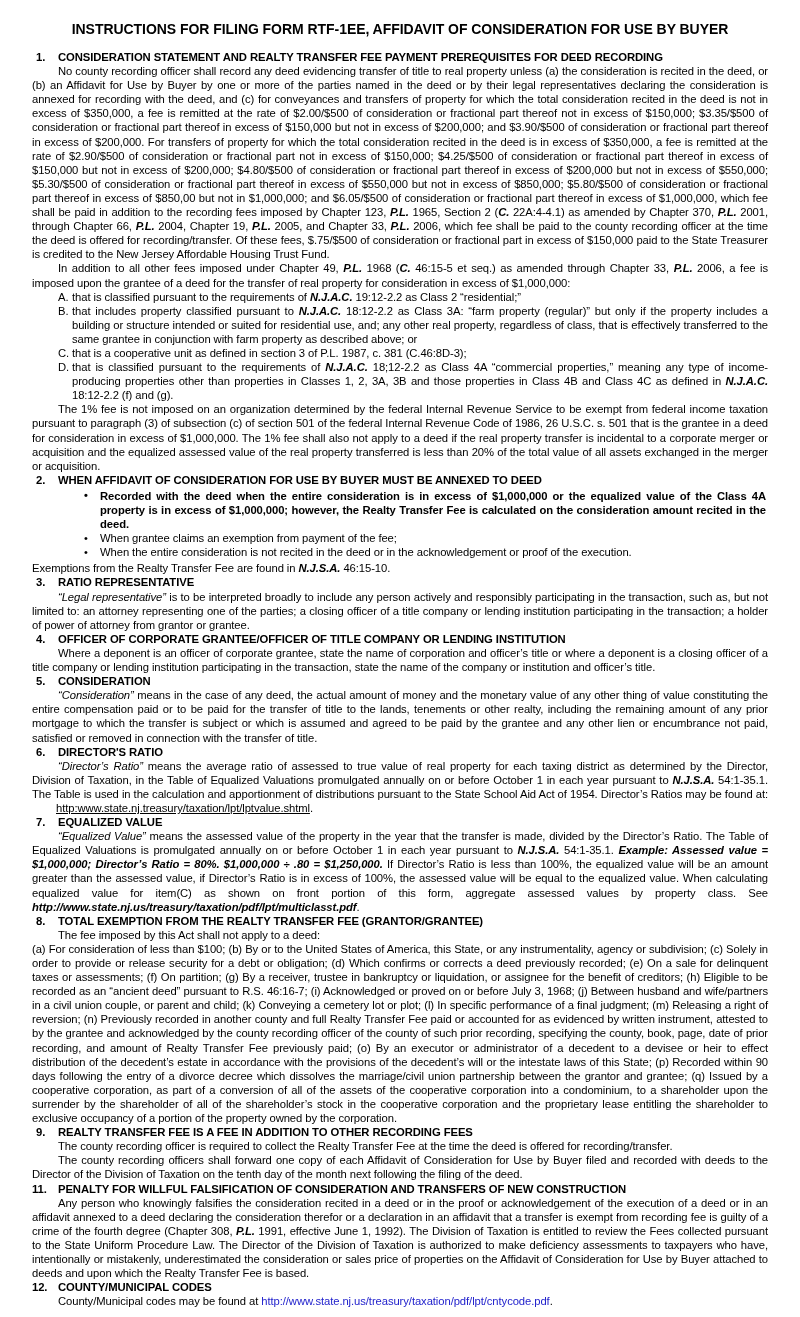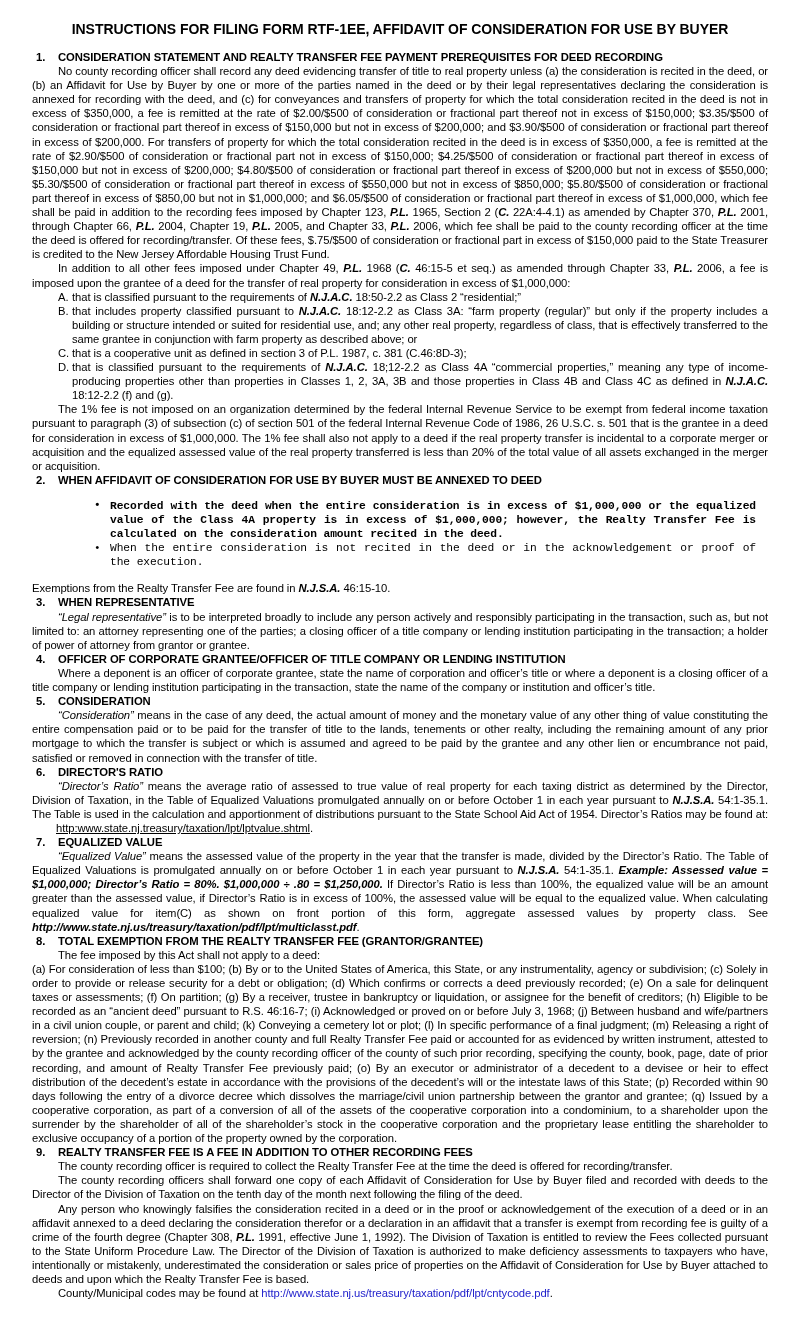--- a/index.html
+++ b/index.html
@@ -76,24 +76,23 @@
     padding-left: 40px;
     text-indent: -0px;
     position: relative;
   }
   .lettered .ltr {
     position: absolute;
     left: 26px;
     font-weight: normal;
   }
   .bullets {
-    margin: 12px;
+    margin: 2px;
     padding: 0;
     list-style: none;
-    font-family: Liberation Mono, monospace;
   }
   .bullets li {
     position: relative;
     padding-left: 66px;
     font-size: 11.25px;
     line-height: 14.1px;
     text-align: justify;
     letter-spacing: -0.08px;
   }
   .bullets li::before {
@@ -122,44 +121,45 @@
   <div class="doc-title">INSTRUCTIONS FOR FILING FORM RTF-1EE, AFFIDAVIT OF CONSIDERATION FOR USE BY BUYER</div>
 
   <div class="section">
     <div class="sec-head">
       <span class="sec-num">1.</span>
       <span class="sec-title">CONSIDERATION STATEMENT AND REALTY TRANSFER FEE PAYMENT PREREQUISITES FOR DEED RECORDING</span>
     </div>
     <p class="body indent"><span>No county recording officer shall record any deed evidencing transfer of title to real property unless (a) the consideration is recited in the deed, or (b) an Affidavit for Use by Buyer by one or more of the parties named in the deed or by their legal representatives declaring the consideration is annexed for recording with the deed, and (c) for conveyances and transfers of property for which the total consideration recited in the deed is not in excess of $350,000, a fee is remitted at the rate of $2.00/$500 of consideration or fractional part thereof not in excess of $150,000; $3.35/$500 of consideration or fractional part thereof in excess of $150,000 but not in excess of $200,000; and $3.90/$500 of consideration or fractional part thereof in excess of $200,000. For transfers of property for which the total consideration recited in the deed is in excess of $350,000, a fee is remitted at the rate of $2.90/$500 of consideration or fractional part not in excess of $150,000; $4.25/$500 of consideration or fractional part thereof in excess of $150,000 but not in excess of $200,000; $4.80/$500 of consideration or fractional part thereof in excess of $200,000 but not in excess of $550,000; $5.30/$500 of consideration or fractional part thereof in excess of $550,000 but not in excess of $850,000; $5.80/$500 of consideration or fractional part thereof in excess of $850,00 but not in $1,000,000; and $6.05/$500 of consideration or fractional part thereof in excess of $1,000,000, which fee shall be paid in addition to the recording fees imposed by Chapter 123, </span><b>P.L.</b><span> 1965, Section 2 (</span><b>C.</b><span> 22A:4-4.1) as amended by Chapter 370, </span><b>P.L.</b><span> 2001, through Chapter 66, </span><b>P.L.</b><span> 2004, Chapter 19, </span><b>P.L.</b><span> 2005, and Chapter 33, </span><b>P.L.</b><span> 2006, which fee shall be paid to the county recording officer at the time the deed is offered for recording/transfer. Of these fees, $.75/$500 of consideration or fractional part in excess of $150,000 paid to the State Treasurer is credited to the New Jersey Affordable Housing Trust Fund.</span></p>
     <p class="body indent"><span>In addition to all other fees imposed under Chapter 49, </span><b>P.L.</b><span> 1968 (</span><b>C.</b><span> 46:15-5 et seq.) as amended through Chapter 33, </span><b>P.L.</b><span> 2006, a fee is imposed upon the grantee of a deed for the transfer of real property for consideration in excess of $1,000,000:</span></p>
 
-    <p class="lettered"><span class="ltr">A.</span><span>that is classified pursuant to the requirements of </span><b>N.J.A.C.</b><span> 18:50-2.2 as Class 2 “residential;”</span></p>
+    <p class="lettered"><span class="ltr">A.</span><span>that is classified pursuant to the requirements of </span><b>N.J.A.C.</b><span> 19:12-2.2 as Class 2 “residential;”</span></p>
     <p class="lettered"><span class="ltr">B.</span><span>that includes property classified pursuant to </span><b>N.J.A.C.</b><span> 18:12-2.2 as Class 3A: “farm property (regular)” but only if the property includes a building or structure intended or suited for residential use, and; any other real property, regardless of class, that is effectively transferred to the same grantee in conjunction with farm property as described above; or</span></p>
     <p class="lettered"><span class="ltr">C.</span><span>that is a cooperative unit as defined in section 3 of P.L. 1987, c. 381 (C.46:8D-3);</span></p>
     <p class="lettered"><span class="ltr">D.</span><span>that is classified pursuant to the requirements of </span><b>N.J.A.C.</b><span> 18;12-2.2 as Class 4A “commercial properties,” meaning any type of income-producing properties other than properties in Classes 1, 2, 3A, 3B and those properties in Class 4B and Class 4C as defined in </span><b>N.J.A.C.</b><span> 18:12-2.2 (f) and (g).</span></p>
 
     <p class="body indent">The 1% fee is not imposed on an organization determined by the federal Internal Revenue Service to be exempt from federal income taxation pursuant to paragraph (3) of subsection (c) of section 501 of the federal Internal Revenue Code of 1986, 26 U.S.C. s. 501 that is the grantee in a deed for consideration in excess of $1,000,000. The 1% fee shall also not apply to a deed if the real property transfer is incidental to a corporate merger or acquisition and the equalized assessed value of the real property transferred is less than 20% of the total value of all assets exchanged in the merger or acquisition.</p>
   </div>
 
   <div class="section">
     <div class="sec-head">
       <span class="sec-num">2.</span>
       <span class="sec-title">WHEN AFFIDAVIT OF CONSIDERATION FOR USE BY BUYER MUST BE ANNEXED TO DEED</span>
     </div>
     <ul class="bullets">
       <li class="bold">Recorded with the deed when the entire consideration is in excess of $1,000,000 or the equalized value of the Class 4A property is in excess of $1,000,000; however, the Realty Transfer Fee is calculated on the consideration amount recited in the deed.</li>
+      <li>When grantee claims an exemption from payment of the fee;</li>
       <li>When the entire consideration is not recited in the deed or in the acknowledgement or proof of the execution.</li>
     </ul>
     <p class="body noindent"><span>Exemptions from the Realty Transfer Fee are found in </span><b>N.J.S.A.</b><span> 46:15-10.</span></p>
   </div>
 
   <div class="section">
     <div class="sec-head">
       <span class="sec-num">3.</span>
-      <span class="sec-title">WHEN REPRESENTATIVE</span>
+      <span class="sec-title">RATIO REPRESENTATIVE</span>
     </div>
     <p class="body indent"><i>“Legal representative”</i><span> is to be interpreted broadly to include any person actively and responsibly participating in the transaction, such as, but not limited to: an attorney representing one of the parties; a closing officer of a title company or lending institution participating in the transaction; a holder of power of attorney from grantor or grantee.</span></p>
   </div>
 
   <div class="section">
     <div class="sec-head">
       <span class="sec-num">4.</span>
       <span class="sec-title">OFFICER OF CORPORATE GRANTEE/OFFICER OF TITLE COMPANY OR LENDING INSTITUTION</span>
     </div>
     <p class="body indent">Where a deponent is an officer of corporate grantee, state the name of corporation and officer’s title or where a deponent is a closing officer of a title company or lending institution participating in the transaction, state the name of the company or institution and officer’s title.</p>
@@ -204,20 +204,28 @@
       <span class="sec-title">REALTY TRANSFER FEE IS A FEE IN ADDITION TO OTHER RECORDING FEES</span>
     </div>
     <p class="body indent">The county recording officer is required to collect the Realty Transfer Fee at the time the deed is offered for recording/transfer.</p>
   </div>
 
   <div class="section">
     <p class="body indent">The county recording officers shall forward one copy of each Affidavit of Consideration for Use by Buyer filed and recorded with deeds to the Director of the Division of Taxation on the tenth day of the month next following the filing of the deed.</p>
   </div>
 
   <div class="section">
+    <div class="sec-head">
+      <span class="sec-num wide">11.</span>
+      <span class="sec-title">PENALTY FOR WILLFUL FALSIFICATION OF CONSIDERATION AND TRANSFERS OF NEW CONSTRUCTION</span>
+    </div>
     <p class="body indent"><span>Any person who knowingly falsifies the consideration recited in a deed or in the proof or acknowledgement of the execution of a deed or in an affidavit annexed to a deed declaring the consideration therefor or a declaration in an affidavit that a transfer is exempt from recording fee is guilty of a crime of the fourth degree (Chapter 308, </span><b>P.L.</b><span> 1991, effective June 1, 1992). The Division of Taxation is entitled to review the Fees collected pursuant to the State Uniform Procedure Law. The Director of the Division of Taxation is authorized to make deficiency assessments to taxpayers who have, intentionally or mistakenly, underestimated the consideration or sales price of properties on the Affidavit of Consideration for Use by Buyer attached to deeds and upon which the Realty Transfer Fee is based.</span></p>
   </div>
 
   <div class="section">
+    <div class="sec-head">
+      <span class="sec-num wide">12.</span>
+      <span class="sec-title">COUNTY/MUNICIPAL CODES</span>
+    </div>
     <p class="body indent"><span>County/Municipal codes may be found at </span><span class="link-blue" style="color: rgb(34, 34, 204);">http://www.state.nj.us/treasury/taxation/pdf/lpt/cntycode.pdf</span><span>.</span></p>
   </div>
 
 </div>
 
 </body></html>

